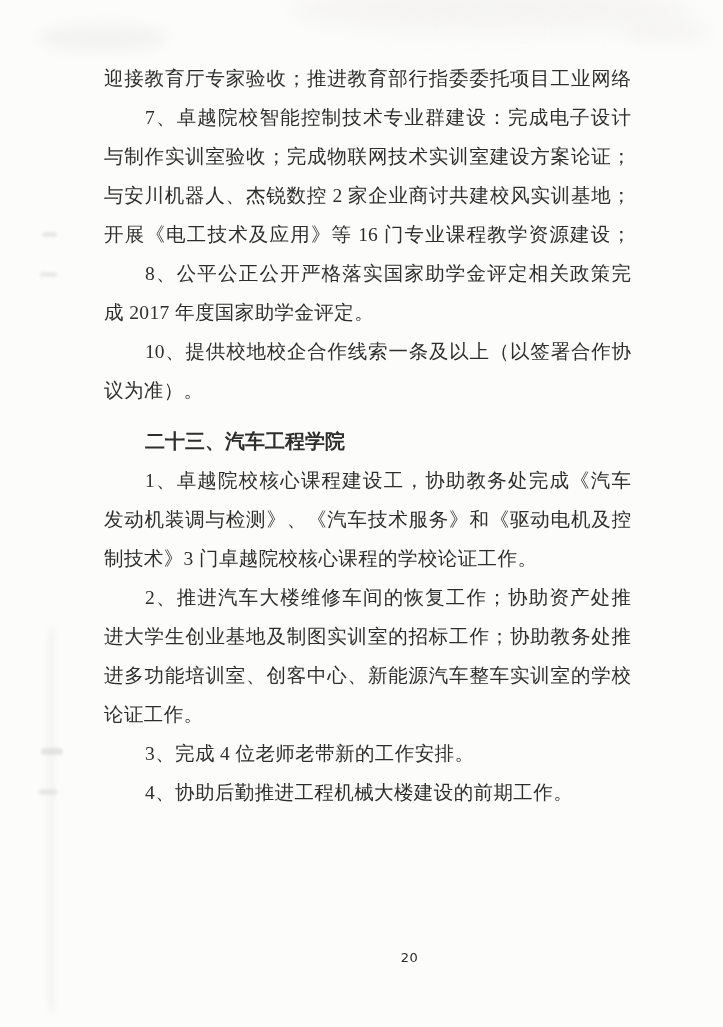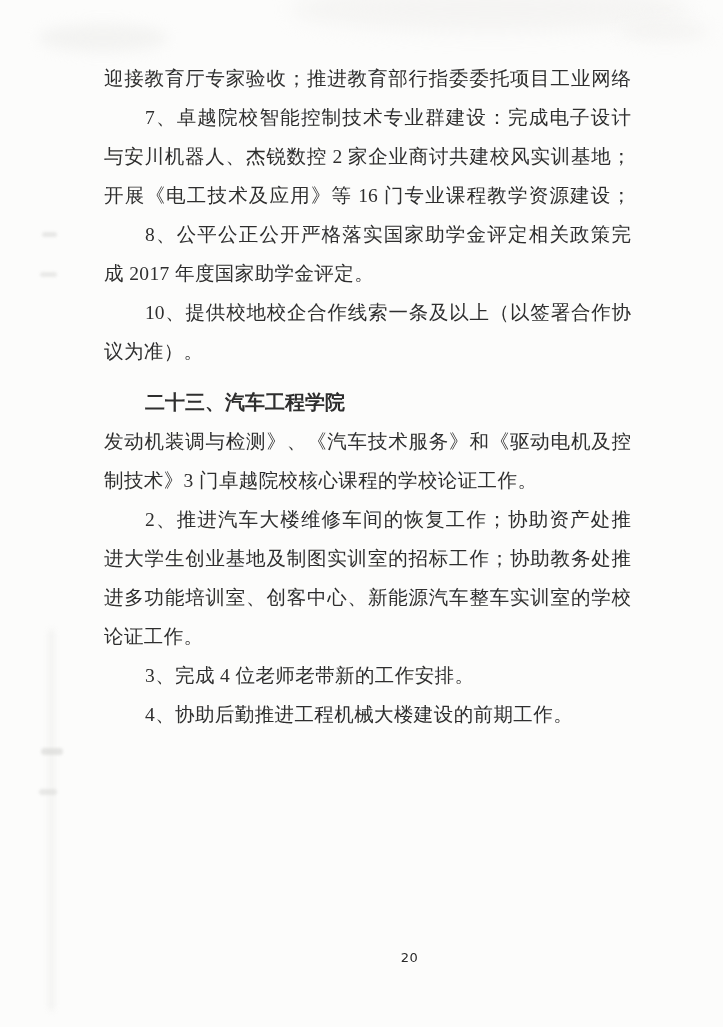--- a/index.html
+++ b/index.html
@@ -67,27 +67,29 @@
   <div class="artifact smudge-c"></div>
   <div class="artifact streak-l"></div>
   <div class="artifact mark-1"></div>
   <div class="artifact mark-2"></div>
   <div class="artifact mark-3"></div>
   <div class="artifact mark-4"></div>
 
   <div class="doc-body">
       <div class="tline full">迎接教育厅专家验收；推进教育部行指委委托项目工业网络</div>
       <div class="tline indent-full">7、卓越院校智能控制技术专业群建设：完成电子设计</div>
+      <div class="tline full">与制作实训室验收；完成物联网技术实训室建设方案论证；</div>
       <div class="tline full">与安川机器人、杰锐数控 2 家企业商讨共建校风实训基地；</div>
       <div class="tline full">开展《电工技术及应用》等 16 门专业课程教学资源建设；</div>
       <div class="tline indent-full">8、公平公正公开严格落实国家助学金评定相关政策完</div>
       <div class="tline end">成 2017 年度国家助学金评定。</div>
       <div class="tline indent-full">10、提供校地校企合作线索一条及以上（以签署合作协</div>
       <div class="tline end">议为准）。</div>
       <div class="tline heading">二十三、汽车工程学院</div>
+      <div class="tline indent-full">1、卓越院校核心课程建设工，协助教务处完成《汽车</div>
       <div class="tline full">发动机装调与检测》、《汽车技术服务》和《驱动电机及控</div>
       <div class="tline end">制技术》3 门卓越院校核心课程的学校论证工作。</div>
       <div class="tline indent-full">2、推进汽车大楼维修车间的恢复工作；协助资产处推</div>
       <div class="tline full">进大学生创业基地及制图实训室的招标工作；协助教务处推</div>
       <div class="tline full">进多功能培训室、创客中心、新能源汽车整车实训室的学校</div>
       <div class="tline end">论证工作。</div>
       <div class="tline indent-end">3、完成 4 位老师老带新的工作安排。</div>
       <div class="tline indent-end">4、协助后勤推进工程机械大楼建设的前期工作。</div>
     </div>
 

